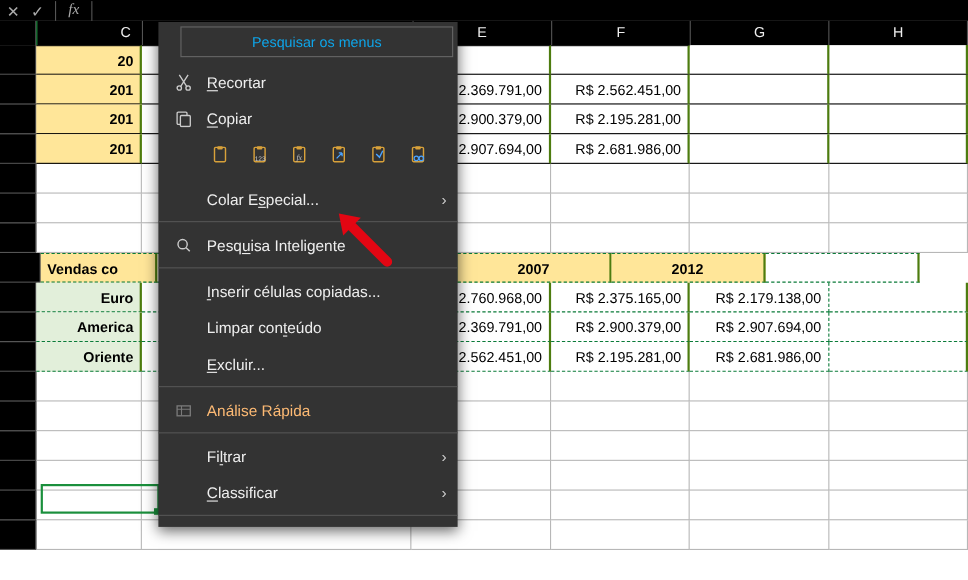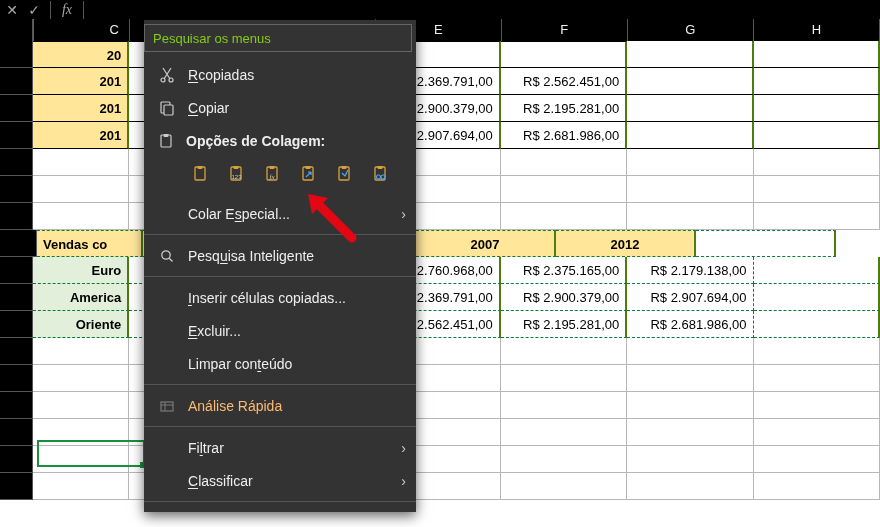--- a/index.html
+++ b/index.html
@@ -90,26 +90,26 @@
     position:absolute;
     left:144px; top:20px;
     width:272px;
     background:#333;
     color:#eee;
     box-shadow:0 4px 12px rgba(0,0,0,.6);
     padding-bottom:6px;
     z-index:20;
   }
   .ctx .search{
-    margin:4px 4px 6px 0;
+    margin:4px 4px 6px 20px;
     background:#333;
     border:1px solid #666;
     height:28px;
     display:flex;align-items:center;
-    padding:0 8px;color:#84cc16;font-size:13px;
+    padding:0 8px;color:#0ea5e9;font-size:13px;justify-content:center;
   }
   .ctx .item{
     display:flex;align-items:center;
     gap:12px;
     height:33px; padding:0 10px 0 14px;
     font-size:14px; cursor:pointer;
   }
   .ctx .item .ico{ width:18px;height:18px;display:flex;align-items:center;justify-content:center;color:#cfcfcf;}
   .ctx .item .chev{ margin-left:auto;color:#ccc;}
   .ctx .item.disabled{ color:#fdba74; }
@@ -327,42 +327,33 @@
   </div>
 
   <div class="item">
     <span class="ico">
       <svg width="16" height="16" viewBox="0 0 16 16">
           <path d="M4 1l7 11M12 1L5 12" stroke="#ccc" stroke-width="1.2" fill="none"></path>
           <circle cx="4" cy="13" r="2" fill="none" stroke="#ccc" stroke-width="1.2"></circle>
           <circle cx="12" cy="13" r="2" fill="none" stroke="#ccc" stroke-width="1.2"></circle>
         </svg>
     </span>
-    <span><span class="underline-key">R</span><span>copiadas</span></span>
+    <span><span class="underline-key">R</span><span>ecortar</span></span>
   </div>
 
   <div class="item">
     <span class="ico">
       <svg width="16" height="16" viewBox="0 0 16 16">
           <rect x="2" y="2" width="9" height="11" rx="1" fill="none" stroke="#ccc" stroke-width="1.2"></rect>
           <rect x="5" y="5" width="9" height="10" rx="1" fill="#333" stroke="#ccc" stroke-width="1.2"></rect>
         </svg>
     </span>
     <span><span class="underline-key">C</span><span>opiar</span></span>
   </div>
 
-  <div class="section-title">
-    <span class="ico">
-      <svg width="16" height="16" viewBox="0 0 16 16">
-          <rect x="3" y="2" width="10" height="12" rx="1" fill="none" stroke="#ccc" stroke-width="1.2"></rect>
-          <rect x="5.5" y="1" width="5" height="3" rx="1" fill="#ccc"></rect>
-        </svg>
-    </span>
-    <span>Opções de Colagem:</span>
-  </div>
 
   <div class="paste-row">
     <div class="popt">
       <svg width="18" height="18" viewBox="0 0 18 18">
           <rect x="3" y="2" width="10" height="13" rx="1" fill="none" stroke="#d8a13a" stroke-width="1.3"></rect>
           <rect x="5.5" y="1" width="5" height="3" rx="1" fill="#d8a13a"></rect>
         </svg>
     </div>
     <div class="popt">
       <svg width="18" height="18" viewBox="0 0 18 18">
@@ -419,25 +410,25 @@
     <span>Pesq<span class="underline-key">u</span>isa Inteligente</span>
   </div>
   <div class="sep"></div>
 
   <div class="item">
     <span class="ico"></span>
     <span><span class="underline-key">I</span>nserir células copiadas...</span>
   </div>
   <div class="item">
     <span class="ico"></span>
+    <span>Limpar con<span class="underline-key">t</span>eúdo</span>
+  </div>
+  <div class="item">
+    <span class="ico"></span>
     <span><span class="underline-key">E</span>xcluir...</span>
-  </div>
-  <div class="item">
-    <span class="ico"></span>
-    <span>Limpar con<span class="underline-key">t</span>eúdo</span>
   </div>
   <div class="sep"></div>
 
   <div class="item disabled">
     <span class="ico">
       <svg width="16" height="16" viewBox="0 0 16 16">
           <rect x="2" y="4" width="12" height="9" fill="none" stroke="#7a7a7a" stroke-width="1.2"></rect>
           <path d="M2 7h12M6 4v9" stroke="#7a7a7a" stroke-width="1"></path>
         </svg>
     </span>

